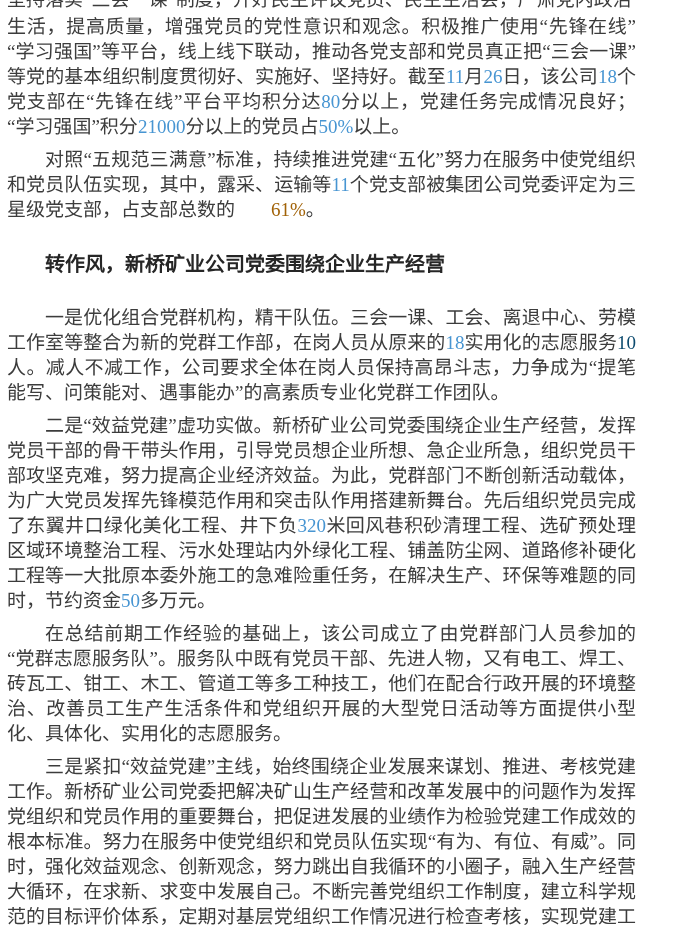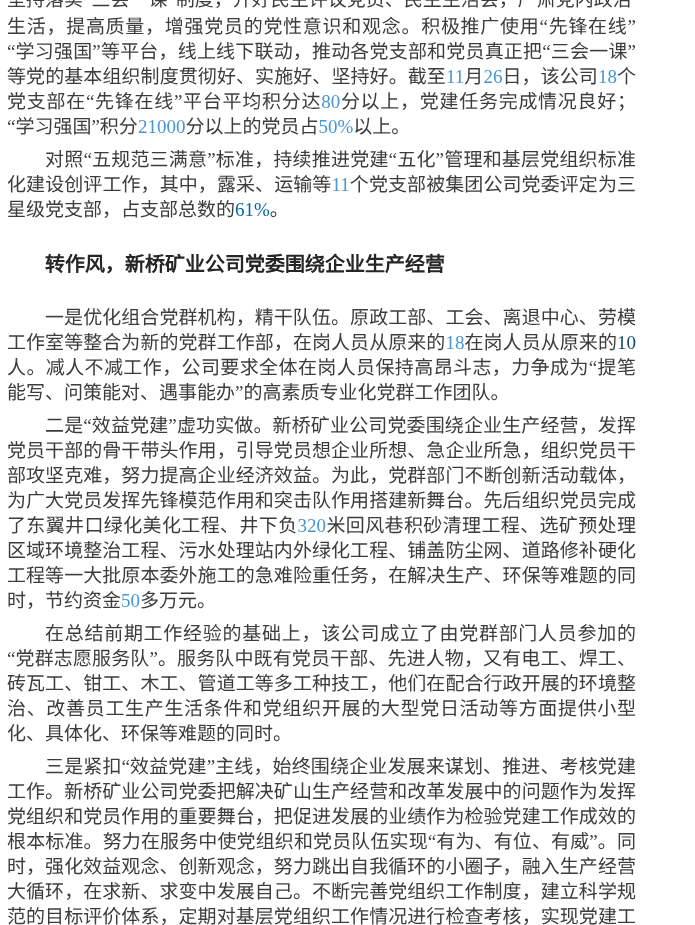--- a/index.html
+++ b/index.html
@@ -57,20 +57,20 @@
 </style>
 </head>
 <body style="background: rgb(255, 255, 255);">
 
 <div class="page">
   <div class="clipline">
     <span class="inner">坚持落实“三会一课”制度，开好民主评议党员、民主生活会，严肃党内政治</span>
   </div>
   <div class="article">
       <p style="color: rgb(60, 60, 60);"><span class="run">生活，提高质量，增强党员的党性意识和观念。积极推广使用“先锋在线”“学习强国”等平台，线上线下联动，推动各党支部和党员真正把“三会一课”等党的基本组织制度贯彻好、实施好、坚持好。截至</span><span class="num" style="color: rgb(71, 149, 210);">11</span><span class="run">月</span><span class="num" style="color: rgb(71, 149, 210);">26</span><span class="run">日，该公司</span><span class="num" style="color: rgb(71, 149, 210);">18</span><span class="run">个党支部在“先锋在线”平台平均积分达</span><span class="num" style="color: rgb(71, 149, 210);">80</span><span class="run">分以上，党建任务完成情况良好；“学习强国”积分</span><span class="num" style="color: rgb(71, 149, 210);">21000</span><span class="run">分以上的党员占</span><span class="num" style="color: rgb(71, 149, 210);">50%</span><span class="run">以上。</span></p>
-      <p class="indent" style="color: rgb(60, 60, 60);"><span class="run">对照“五规范三满意”标准，持续推进党建“五化”管理和基层党组织标准化建设创评工作，其中，露采、运输等</span><span class="num" style="color: rgb(71, 149, 210);">11</span><span class="run">个党支部被集团公司党委评定为三星级党支部，占支部总数的</span><span class="num" style="color: #0369a1;">61%</span><span class="run">。</span></p>
+      <p class="indent" style="color: rgb(60, 60, 60);"><span class="run">对照“五规范三满意”标准，持续推进党建“五化”努力在服务中使党组织和党员队伍实现，其中，露采、运输等</span><span class="num" style="color: rgb(71, 149, 210);">11</span><span class="run">个党支部被集团公司党委评定为三星级党支部，占支部总数的</span><span class="num" style="color: #a16207; margin-left: 36px;">61%</span><span class="run">。</span></p>
       <h2 style="color: rgb(38, 38, 38);"><span class="run">转作风，新桥矿业公司党委围绕企业生产经营</span></h2>
-      <p class="indent" style="color: rgb(60, 60, 60);"><span class="run">一是优化组合党群机构，精干队伍。原政工部、工会、离退中心、劳模工作室等整合为新的党群工作部，在岗人员从原来的</span><span class="num" style="color: rgb(71, 149, 210);">18</span><span class="run">在岗人员从原来的</span><span class="num" style="color: #0c4a6e;">10</span><span class="run">人。减人不减工作，公司要求全体在岗人员保持高昂斗志，力争成为“提笔能写、问策能对、遇事能办”的高素质专业化党群工作团队。</span></p>
+      <p class="indent" style="color: rgb(60, 60, 60);"><span class="run">一是优化组合党群机构，精干队伍。三会一课、工会、离退中心、劳模工作室等整合为新的党群工作部，在岗人员从原来的</span><span class="num" style="color: rgb(71, 149, 210);">18</span><span class="run">实用化的志愿服务</span><span class="num" style="color: #0c4a6e;">10</span><span class="run">人。减人不减工作，公司要求全体在岗人员保持高昂斗志，力争成为“提笔能写、问策能对、遇事能办”的高素质专业化党群工作团队。</span></p>
       <p class="indent" style="color: rgb(60, 60, 60);"><span class="run">二是“效益党建”虚功实做。新桥矿业公司党委围绕企业生产经营，发挥党员干部的骨干带头作用，引导党员想企业所想、急企业所急，组织党员干部攻坚克难，努力提高企业经济效益。为此，党群部门不断创新活动载体，为广大党员发挥先锋模范作用和突击队作用搭建新舞台。先后组织党员完成了东翼井口绿化美化工程、井下负</span><span class="num" style="color: rgb(71, 149, 210);">320</span><span class="run">米回风巷积砂清理工程、选矿预处理区域环境整治工程、污水处理站内外绿化工程、铺盖防尘网、道路修补硬化工程等一大批原本委外施工的急难险重任务，在解决生产、环保等难题的同时，节约资金</span><span class="num" style="color: rgb(71, 149, 210);">50</span><span class="run">多万元。</span></p>
-      <p class="indent" style="color: rgb(60, 60, 60);"><span class="run">在总结前期工作经验的基础上，该公司成立了由党群部门人员参加的“党群志愿服务队”。服务队中既有党员干部、先进人物，又有电工、焊工、砖瓦工、钳工、木工、管道工等多工种技工，他们在配合行政开展的环境整治、改善员工生产生活条件和党组织开展的大型党日活动等方面提供小型化、具体化、环保等难题的同时。</span></p>
+      <p class="indent" style="color: rgb(60, 60, 60);"><span class="run">在总结前期工作经验的基础上，该公司成立了由党群部门人员参加的“党群志愿服务队”。服务队中既有党员干部、先进人物，又有电工、焊工、砖瓦工、钳工、木工、管道工等多工种技工，他们在配合行政开展的环境整治、改善员工生产生活条件和党组织开展的大型党日活动等方面提供小型化、具体化、实用化的志愿服务。</span></p>
       <p class="indent" style="color: rgb(60, 60, 60);"><span class="run">三是紧扣“效益党建”主线，始终围绕企业发展来谋划、推进、考核党建工作。新桥矿业公司党委把解决矿山生产经营和改革发展中的问题作为发挥党组织和党员作用的重要舞台，把促进发展的业绩作为检验党建工作成效的根本标准。努力在服务中使党组织和党员队伍实现“有为、有位、有威”。同时，强化效益观念、创新观念，努力跳出自我循环的小圈子，融入生产经营大循环，在求新、求变中发展自己。不断完善党组织工作制度，建立科学规范的目标评价体系，定期对基层党组织工作情况进行检查考核，实现党建工作规范化。</span></p>
     </div>
 </div>
 
 </body></html>

